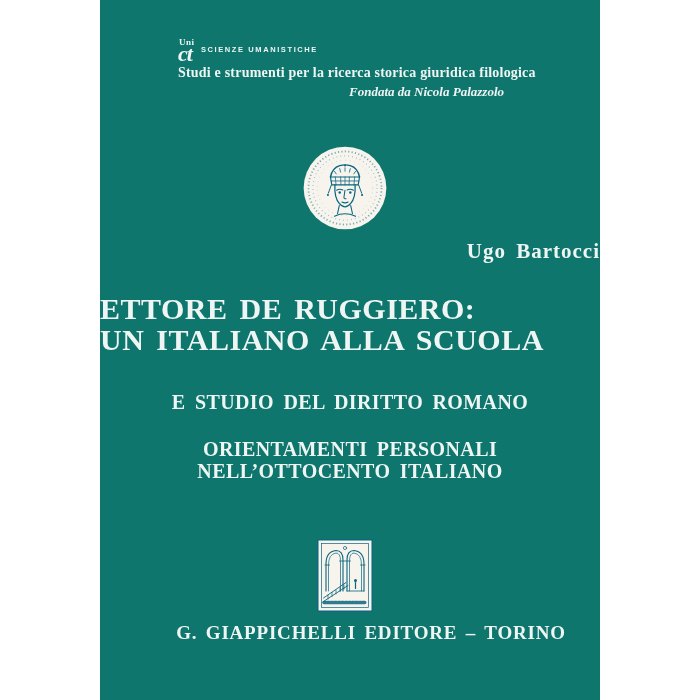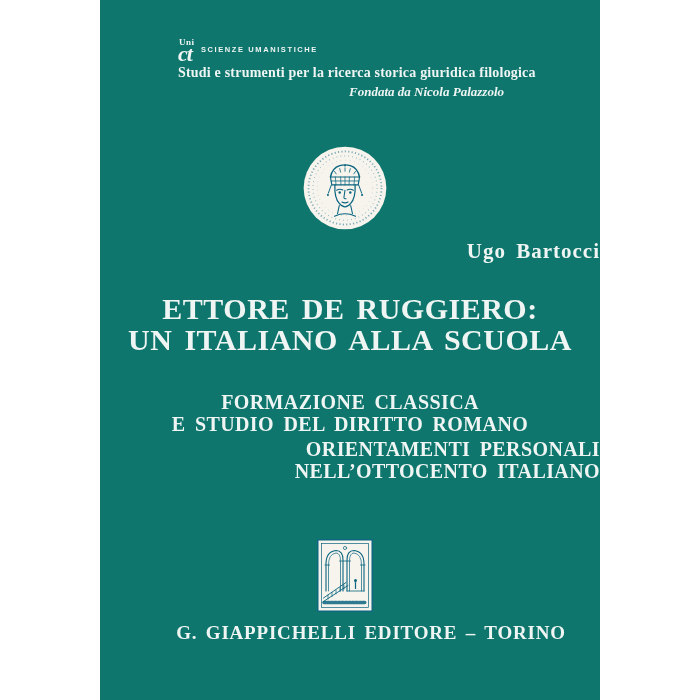--- a/index.html
+++ b/index.html
@@ -98,21 +98,20 @@
     text-align: right;
     font-size: 21px;
     font-weight: bold;
     letter-spacing: 1px;
     word-spacing: 4px;
   }
   .title-block {
     position: absolute;
     left: 0; top: 293px;
     width: 100%;
-    text-align: center;
     font-size: 30px;
     font-weight: bold;
     line-height: 31px;
     letter-spacing: 0.5px;
     word-spacing: 4px;
   }
   .subtitle-block-1 {
     position: absolute;
     left: 0; top: 392px;
     width: 100%;
@@ -120,21 +119,21 @@
     font-size: 20px;
     font-weight: bold;
     line-height: 21.5px;
     letter-spacing: 0.4px;
     word-spacing: 4px;
   }
   .subtitle-block-2 {
     position: absolute;
     left: 0; top: 439px;
     width: 100%;
-    text-align: right;
+    text-align: center;
     font-size: 20px;
     font-weight: bold;
     line-height: 21.5px;
     letter-spacing: 0.4px;
     word-spacing: 4px;
   }
 
   
   .publisher-emblem {
     position: absolute;
@@ -210,21 +209,20 @@
     </div>
 
     <div class="author">Ugo Bartocci</div>
 
     <div class="title-block">
       <div>ETTORE DE RUGGIERO:</div>
       <div>UN ITALIANO ALLA SCUOLA</div>
     </div>
 
     <div class="subtitle-block-1">
-      <div>FORMAZIONE CLASSICA</div>
       <div>E STUDIO DEL DIRITTO ROMANO</div>
     </div>
     <div class="subtitle-block-2">
       <div>ORIENTAMENTI PERSONALI</div>
       <div>NELL’OTTOCENTO ITALIANO</div>
     </div>
 
     <div class="publisher-emblem">
       <svg viewBox="0 0 56 73" xmlns="http://www.w3.org/2000/svg">
         <rect x="0.8" y="0.8" width="54.4" height="71.4" fill="#f6f4ed" stroke="#0a647f" stroke-width="1.4"></rect>

